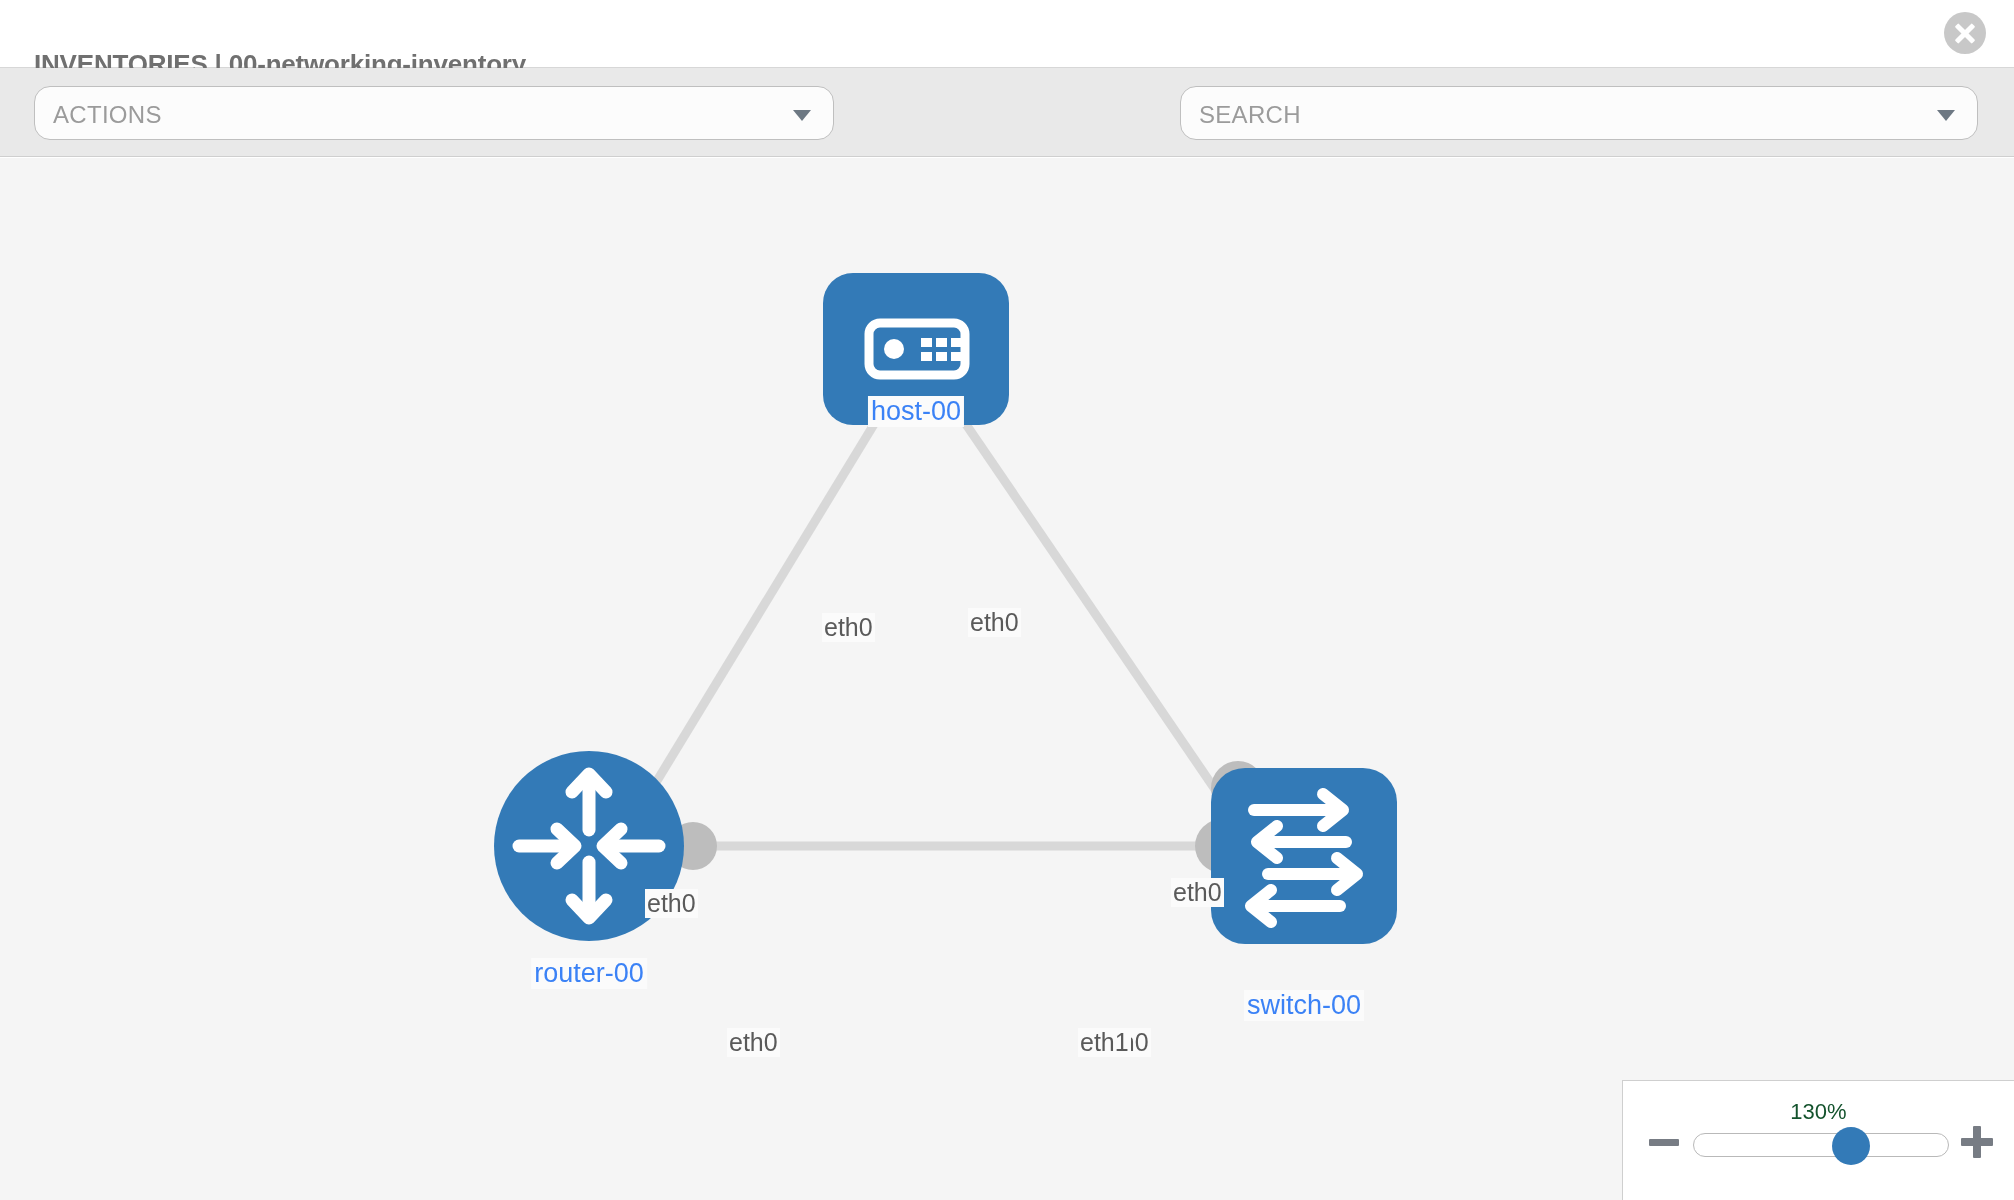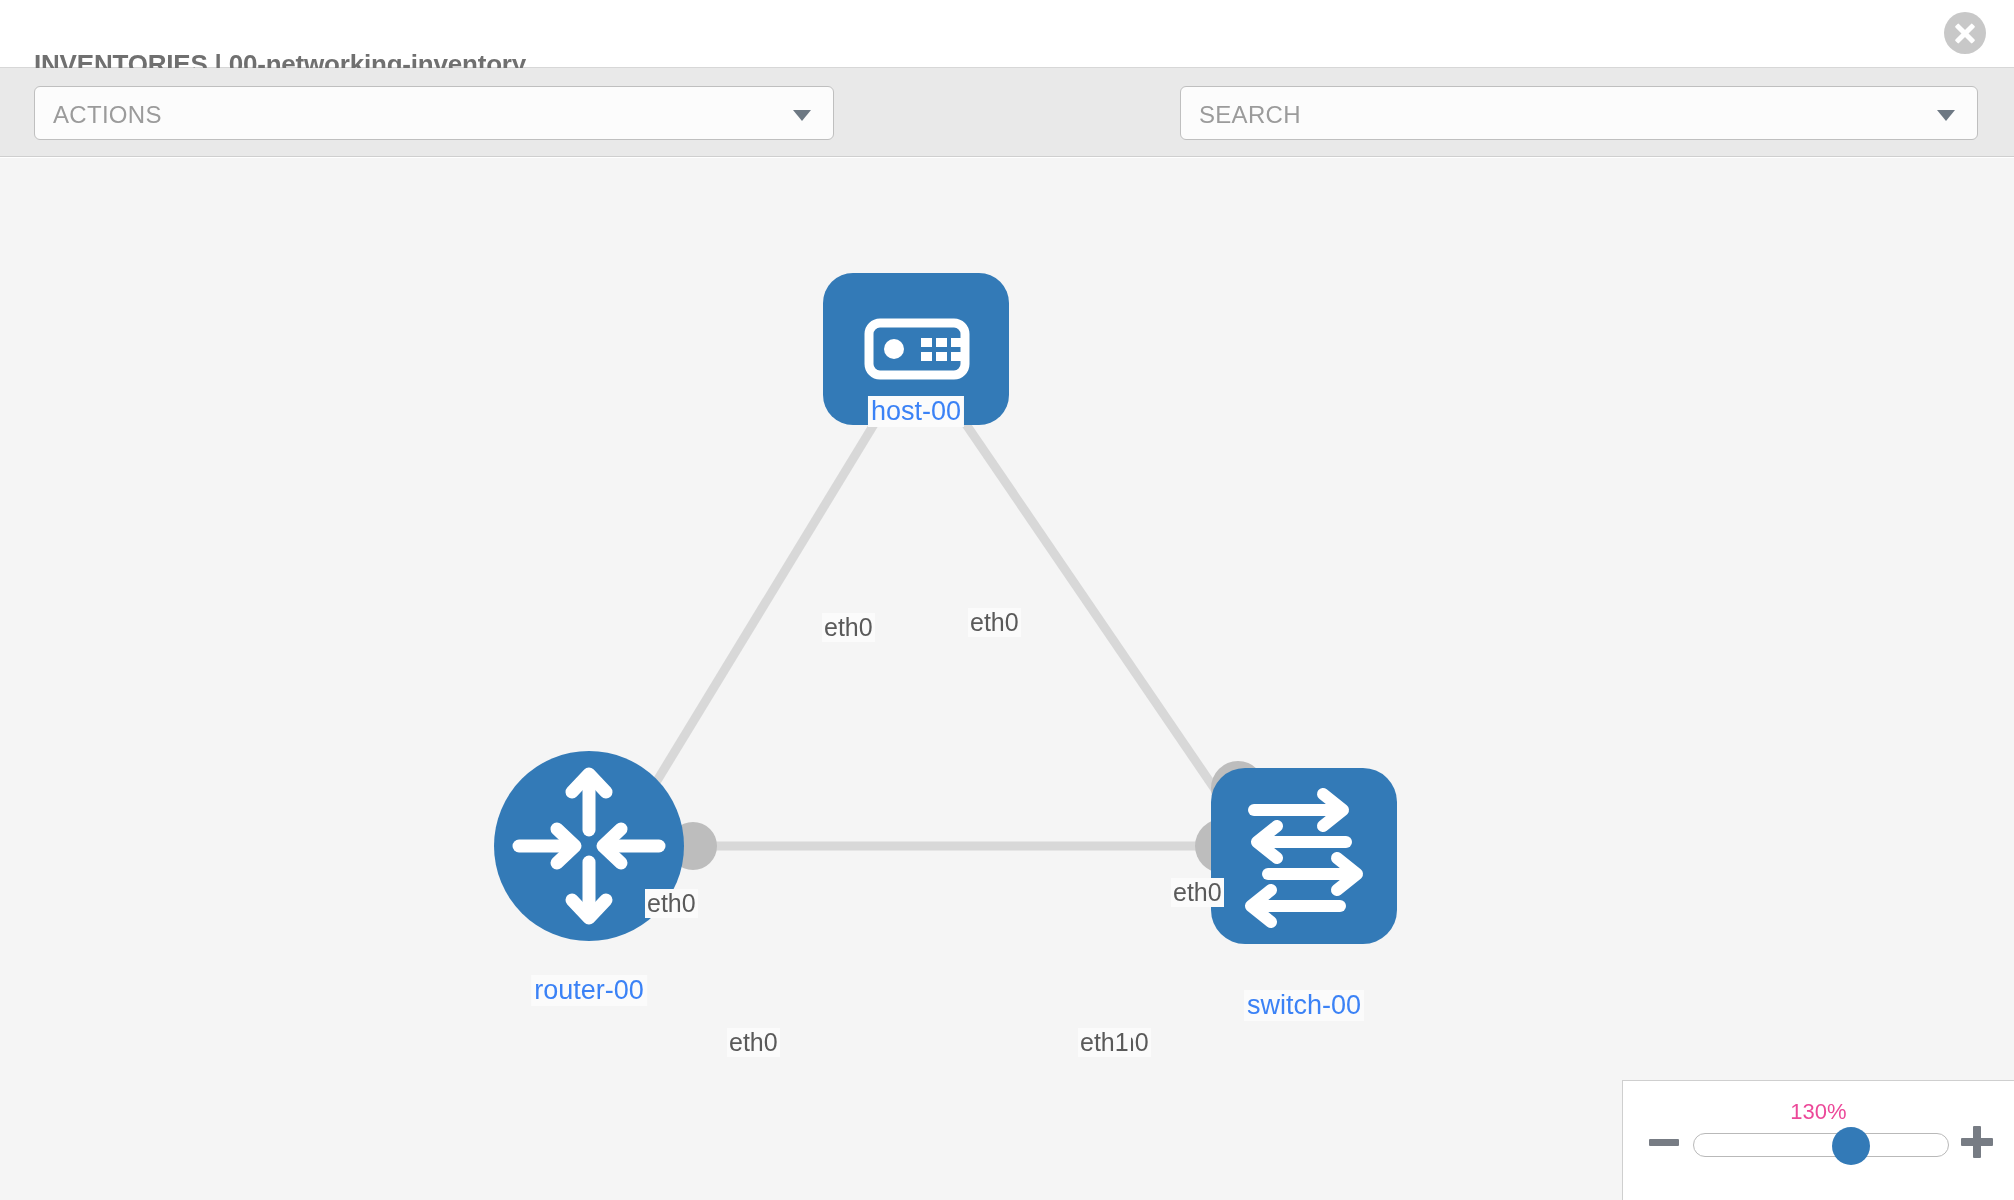--- a/index.html
+++ b/index.html
@@ -33,21 +33,21 @@
   .close-btn .x1 { transform: rotate(45deg); }
   .close-btn .x2 { transform: rotate(-45deg); }
 
   
   .toolbar {
     position: absolute; left: 0; top: 68px; width: 2014px; height: 89px;
     background: #e9e9e9; border-bottom: 1px solid #cfcfcf;
   }
   .select-box {
     position: absolute; background: #fcfcfc;
-    border: 1px solid #bfbfbf; border-radius: 6px;
+    border: 1px solid #bfbfbf; border-radius: 16px;
     height: 54px; cursor: pointer;
   }
   .select-box .sel-label {
     position: absolute; left: 18px; top: 14px;
     font-size: 24px; color: #9b9b9b; letter-spacing: 0.3px;
   }
   .caret {
     position: absolute; right: 22px; top: 23px;
     width: 0; height: 0;
     border-left: 9px solid transparent;
@@ -89,21 +89,21 @@
 
   
   .zoom-panel {
     position: absolute; right: 0; bottom: 0;
     width: 392px; height: 120px;
     background: #ffffff; border: 1px solid #cfcfcf;
     border-right: none; border-bottom: none;
   }
   .zoom-level {
     position: absolute; left: 0; right: 0; top: 18px;
-    text-align: center; font-size: 22px; color: #ec4899;
+    text-align: center; font-size: 22px; color: #14532d;
   }
   .zoom-minus, .zoom-plus {
     position: absolute; top: 44px; cursor: pointer;
     width: 34px; height: 34px;
   }
   .zoom-minus { left: 24px; }
   .zoom-plus  { right: 20px; }
   .zoom-minus .bar, .zoom-plus .barh, .zoom-plus .barv {
     position: absolute; background: #777c84; border-radius: 1px;
   }
@@ -231,21 +231,21 @@
           <line x1="1268" y1="716" x2="1354" y2="716"></line>
           <polyline points="1337,700 1357,716 1337,732"></polyline>
 
           <line x1="1340" y1="748" x2="1254" y2="748"></line>
           <polyline points="1271,732 1251,748 1271,764"></polyline>
         </g>
       </g>
     </svg>
 
     <div class="node-label" style="left:916px; top:238px;">host-00</div>
-    <div class="node-label" style="left:589px; top:800px;margin-top:17px;">router-00</div>
+    <div class="node-label" style="left:589px; top:800px;">router-00</div>
     <div class="node-label" style="left:1304px; top:832px;">switch-00</div>
 
     <div class="iface-label" style="left:822px; top:455px;">eth0</div>
     <div class="iface-label" style="left:968px; top:450px;">eth0</div>
     <div class="iface-label" style="left:645px; top:731px;">eth0</div>
     <div class="iface-label" style="left:1171px; top:720px;">eth0</div>
     <div class="iface-label" style="left:727px; top:870px;">eth0</div>
     <div class="iface-label" style="left:1098px; top:870px;">eth0</div>
     <div class="iface-label" style="left:1078px; top:870px;">eth1</div>
 

